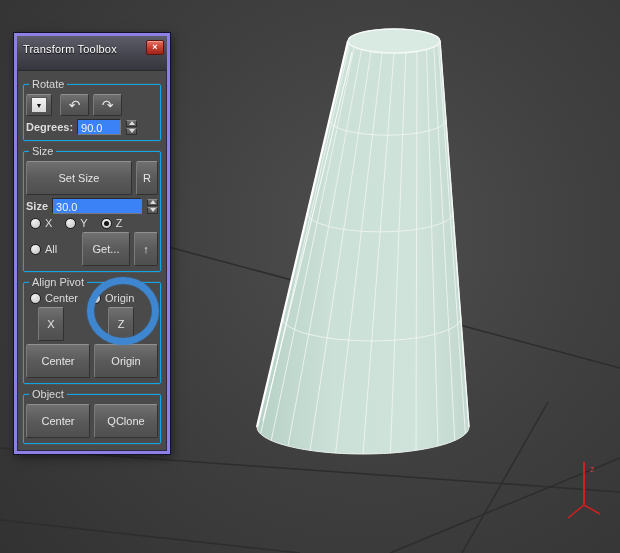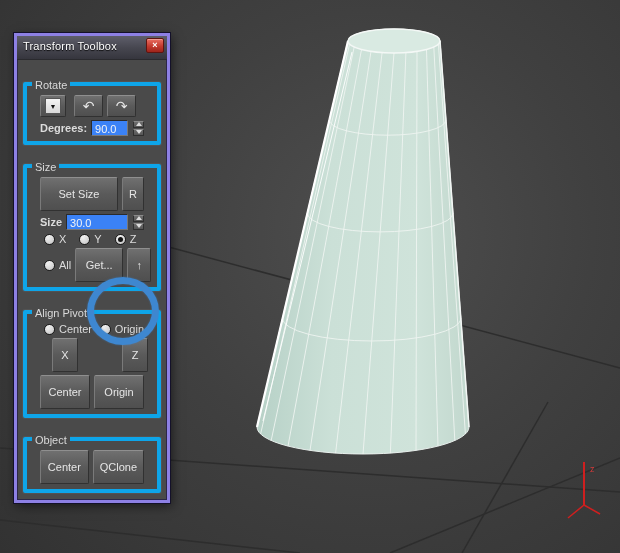--- a/index.html
+++ b/index.html
@@ -13,40 +13,40 @@
   .viewport-svg{position:absolute;left:0;top:0;z-index:1;}
 
   
   .dialog{
     position:absolute;left:14px;top:33px;width:150px;z-index:10;
     background:#4a4a4a;
     border:3px solid #8d80e4;
     box-shadow:0 0 0 1px #14112a, inset 0 0 0 1px #2c2747, 2px 3px 10px rgba(0,0,0,.55);
   }
   .titlebar{
-    height:19px;display:flex;align-items:center;
+    height:19px;display:flex;align-items:flex-end;
     background:linear-gradient(180deg,#5e5e6a 0%,#45454e 55%,#36363e 100%);
     border-bottom:1px solid #2a2a2e;
-    padding:0 3px 4px 6px;
+    padding:0 3px 15px 6px;
   }
   .titlebar .title{flex:1;color:#fff;font-size:11px;letter-spacing:.2px;text-shadow:0 1px 1px #000;}
   .close-btn{
     width:16px;height:13px;border-radius:2px;
     background:linear-gradient(#ea6f63 0%,#c43a2e 55%,#9e241b 100%);
     border:1px solid #601410;
     color:#fff;font-size:9px;font-weight:bold;line-height:1;
     display:flex;align-items:center;justify-content:center;cursor:default;
     box-shadow:inset 0 1px 0 rgba(255,255,255,.35);
   }
   .dlg-body{padding:3px 4px 7px;}
   .group{
-    position:relative;margin:19px 2px 0;
-    border:4px solid #0ea5e9;border-radius:2px;
+    position:relative;margin:10px 2px 0;
+    border:1px solid #0ea5e9;border-radius:2px;
     box-shadow:0 0 0 1px rgba(255,255,255,.05);
-    padding:8px 13px 5px;
+    padding:8px 2px 5px;
   }
   .group-label{
     position:absolute;top:-7px;left:5px;background:#4a4a4a;
     padding:0 3px;color:#d9d9d9;font-size:11px;line-height:13px;
   }
   .row{display:flex;align-items:center;margin:3px 0 0;gap:4px;}
   .row:first-of-type{margin-top:1px;}
 
   .btn{
     box-sizing:border-box;height:34px;padding:0 6px;border-radius:2px;

